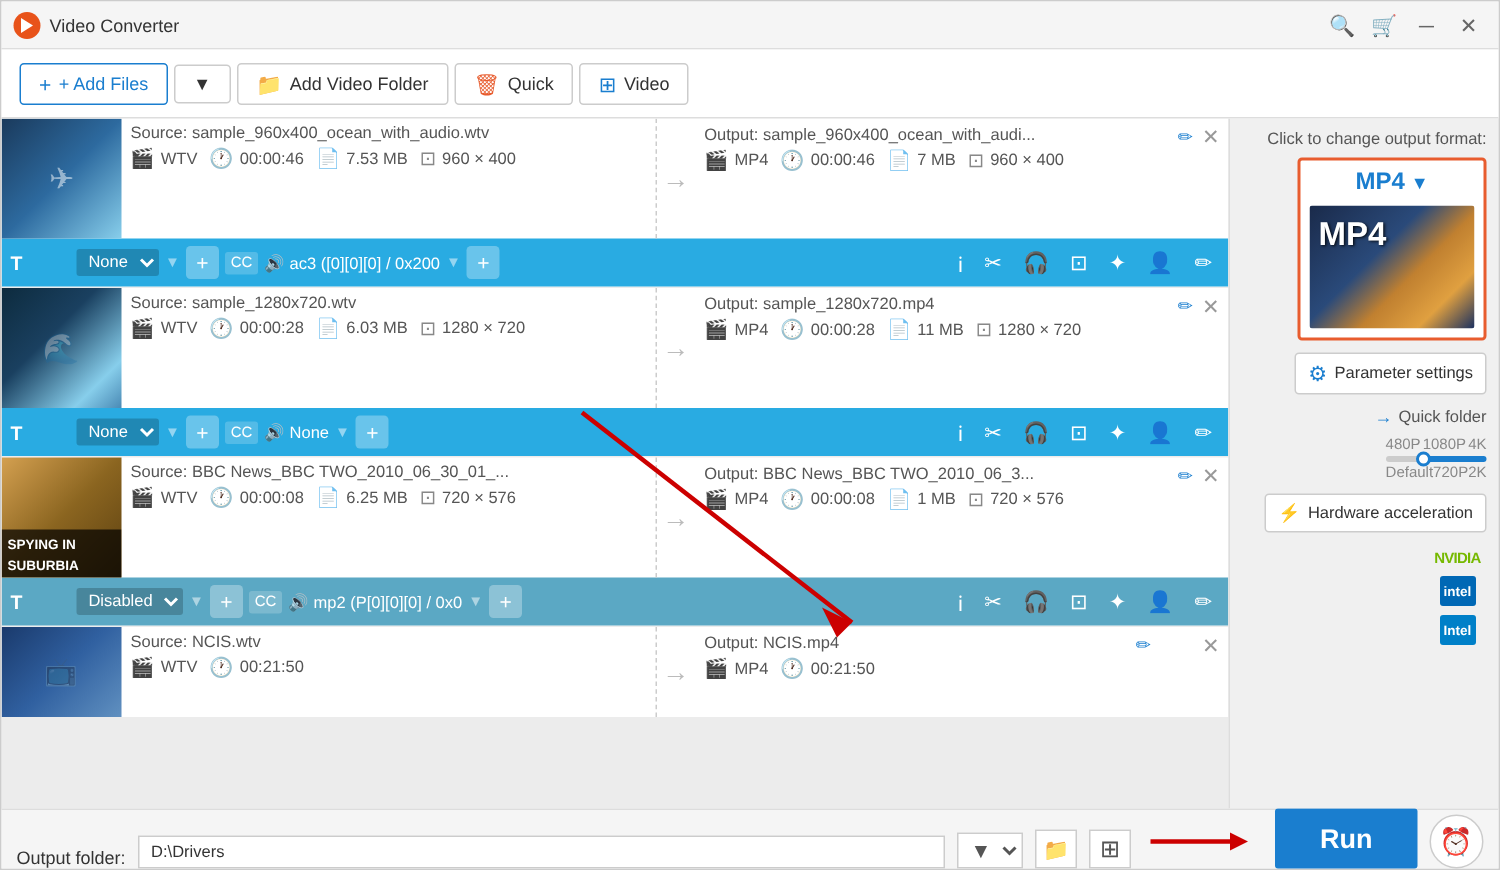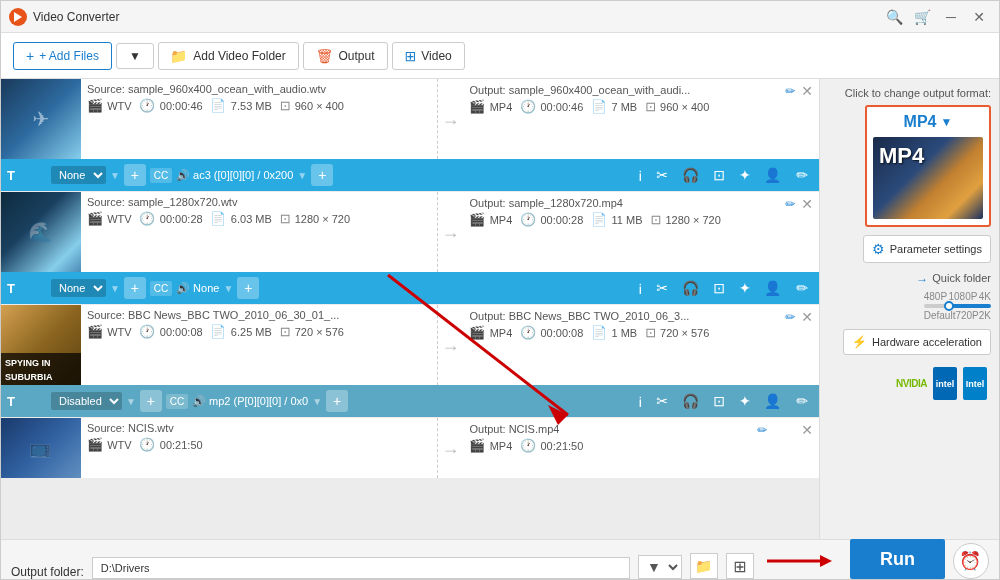--- a/index.html
+++ b/index.html
@@ -66,23 +66,23 @@
     
     .quality-slider-container { margin-bottom: 8px; }
     .quality-labels { display: flex; justify-content: space-between; font-size: 10px; color: #888; margin-bottom: 2px; }
     .quality-labels2 { display: flex; justify-content: space-between; font-size: 10px; color: #888; margin-top: 2px; }
     .quality-slider { width: 100%; height: 4px; background: linear-gradient(to right, #ccc 0%, #ccc 40%, #1a7ecf 40%, #1a7ecf 100%); border-radius: 2px; position: relative; }
     .slider-thumb { width: 10px; height: 10px; background: white; border: 2px solid #1a7ecf; border-radius: 50%; position: absolute; top: -3px; left: 38%; transform: translateX(-50%); cursor: pointer; }
     
     .hw-accel-btn { display: flex; align-items: center; gap: 5px; padding: 5px 8px; background: white; border: 1px solid #ccc; border-radius: 3px; cursor: pointer; font-size: 11px; color: #333; margin-bottom: 8px; }
     .hw-icon { color: #1a7ecf; font-size: 12px; }
     
-    .gpu-logos { display: flex; gap: 6px; align-items: center; justify-content: center; padding: 4px; }
+    .gpu-logos { display: flex; gap: 6px; align-items: center; justify-content: center; padding: 4px; flex-direction: column; }
     .nvidia-logo { font-size: 10px; font-weight: bold; color: #76b900; letter-spacing: -0.5px; }
-    .intel-icon { width: 24px; height: 33px; background: #0068b5; border-radius: 2px; display: flex; align-items: center; justify-content: center; color: white; font-size: 9px; font-weight: bold; }
+    .intel-icon { width: 24px; height: 20px; background: #0068b5; border-radius: 2px; display: flex; align-items: center; justify-content: center; color: white; font-size: 9px; font-weight: bold; }
     
     
     .bottom-bar { height: 40px; background: #f5f5f5; border-top: 1px solid #ddd; display: flex; align-items: flex-end; padding: 0 10px; gap: 8px; }
     .output-label { font-size: 12px; color: #333; white-space: nowrap; }
     .output-path { flex: 1; border: 1px solid #ccc; background: white; padding: 4px 8px; font-size: 11px; color: #333; }
     .path-dropdown { border: 1px solid #ccc; background: white; padding: 2px 4px; font-size: 14px; color: #555; cursor: pointer; }
     .browse-btn { width: 28px; height: 26px; background: white; border: 1px solid #ccc; cursor: pointer; display: flex; align-items: center; justify-content: center; font-size: 14px; color: #666; }
     .bottom-icons { display: flex; gap: 6px; align-items: center; }
     .bottom-icon-btn { width: 28px; height: 26px; background: white; border: 1px solid #ccc; cursor: pointer; display: flex; align-items: center; justify-content: center; font-size: 16px; color: #555; }
     
@@ -131,21 +131,21 @@
     </button>
     <button class="toolbar-btn">
       <span>▼</span>
     </button>
     <button class="toolbar-btn add-folder">
       <span class="btn-icon folder-icon">📁</span>
       <span>Add Video Folder</span>
     </button>
     <button class="toolbar-btn clear-btn">
       <span class="btn-icon clear-icon">🗑</span>
-      <span>Output</span>
+      <span>Quick</span>
     </button>
     <button class="toolbar-btn merge-btn">
       <span class="btn-icon merge-icon">⊞</span>
       <span>Video</span>
     </button>
   </div>
 
   <div class="main-content relative-wrap">
 
     <div class="file-list-panel">

